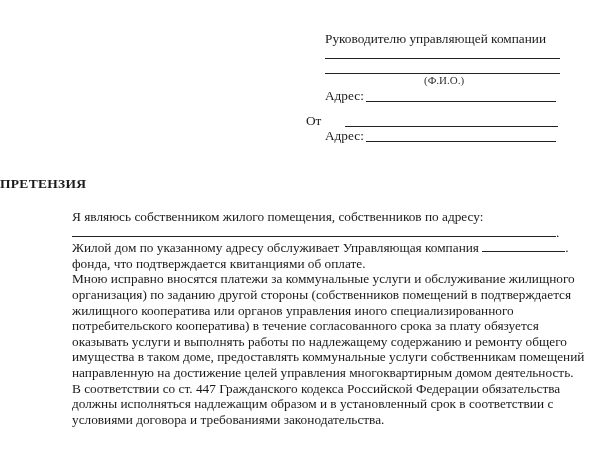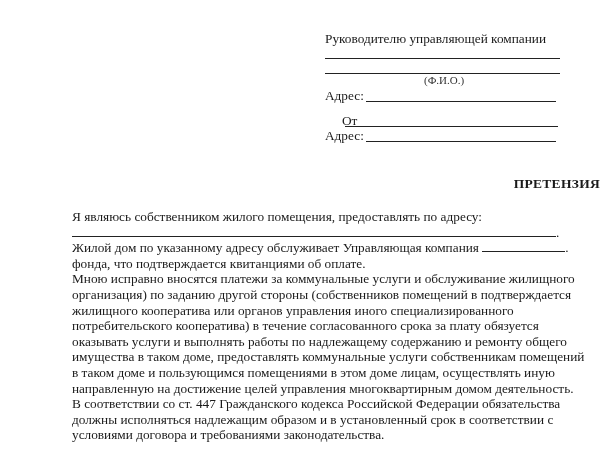--- a/index.html
+++ b/index.html
@@ -5,61 +5,60 @@
   html, body { margin: 0; padding: 0; background: #ffffff; }
   body {
     width: 600px; height: 466px; overflow: hidden; position: relative;
     font-family: "Liberation Serif", "DejaVu Serif", serif;
     color: #1a1a1a;
   }
   .page { position: absolute; left: 0; top: 0; width: 600px; height: 414px; }
   .abs { position: absolute; white-space: nowrap; font-size: 13.3px; line-height: 16px; }
   .rule { position: absolute; height: 0; border-top: 1px solid #222; }
   .fio { position: absolute; font-size: 11px; line-height: 10px; color: #333; }
-  .title { position: absolute; left: 0; width: 600px; text-align: right; top: 176px; font-weight: bold; font-size: 13.5px; letter-spacing: 0.3px; }
+  .title { position: absolute; left: 0; width: 600px; text-align: left; top: 176px; font-weight: bold; font-size: 13.5px; letter-spacing: 0.3px; }
   .body-text { position: absolute; left: 72px; top: 209px; width: 500px; font-size: 13.3px; line-height: 15.6px; }
   .body-text .ln { white-space: nowrap; height: 15.6px; position: relative; }
   .inline-rule { display: inline-block; border-bottom: 1px solid #222; vertical-align: baseline; height: 11px; }
 </style>
 </head>
 <body>
 
 <div class="page">
 
   <div class="abs" style="left:325px; top:31px;">Руководителю управляющей компании</div>
   <div class="rule" style="left:325px; top:58px; width:235px;"></div>
   <div class="rule" style="left:325px; top:73px; width:235px;"></div>
   <div class="fio" style="left:424px; top:75px;">(Ф.И.О.)</div>
 
   <div class="abs" style="left:325px; top:88px;">Адрес:</div>
   <div class="rule" style="left:366px; top:101px; width:190px;"></div>
 
-  <div class="abs" style="left:342px; top:113px;text-align:right;">От</div>
+  <div class="abs" style="left:306px; top:113px;text-align:right;">От</div>
   <div class="rule" style="left:345px; top:126px; width:213px;"></div>
 
   <div class="abs" style="left:325px; top:128px;">Адрес:</div>
   <div class="rule" style="left:366px; top:141px; width:190px;"></div>
 
   <div class="title">ПРЕТЕНЗИЯ</div>
 
   <div class="body-text">
-    <div class="ln">Я являюсь собственником жилого помещения, предоставлять по адресу:</div>
+    <div class="ln">Я являюсь собственником жилого помещения, собственников по адресу:</div>
     <div class="ln">
       <span class="inline-rule" style="width:484px;"></span><span>.</span>
     </div>
     <div class="ln">
       <span>Жилой дом по указанному адресу обслуживает Управляющая компания</span>
       <span class="inline-rule" style="width:83px;"></span><span>.</span>
     </div>
     <div class="ln">фонда, что подтверждается квитанциями об оплате.</div>
     <div class="ln">Мною исправно вносятся платежи за коммунальные услуги и обслуживание жилищного</div>
     <div class="ln">организация) по заданию другой стороны (собственников помещений в подтверждается</div>
     <div class="ln">жилищного кооператива или органов управления иного специализированного</div>
     <div class="ln">потребительского кооператива) в течение согласованного срока за плату обязуется</div>
     <div class="ln">оказывать услуги и выполнять работы по надлежащему содержанию и ремонту общего</div>
     <div class="ln">имущества в таком доме, предоставлять коммунальные услуги собственникам помещений</div>
-    <div class="ln">в таком доме и пользующимся помещениями в этом доме лицам, осуществлять иную</div>
     <div class="ln">направленную на достижение целей управления многоквартирным домом деятельность.</div>
     <div class="ln">В соответствии со ст. 447 Гражданского кодекса Российской Федерации обязательства</div>
     <div class="ln">должны исполняться надлежащим образом и в установленный срок в соответствии с</div>
     <div class="ln">условиями договора и требованиями законодательства.</div>
   </div>
 </div>
 
 </body></html>

